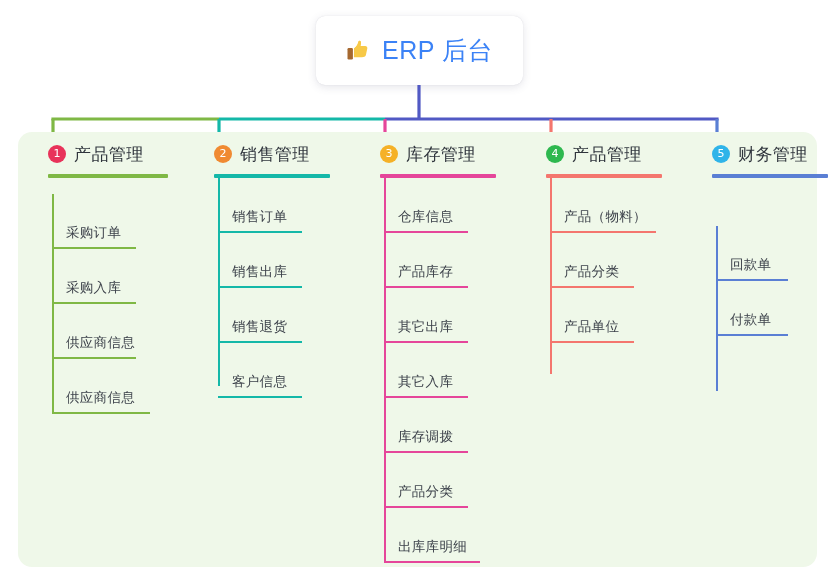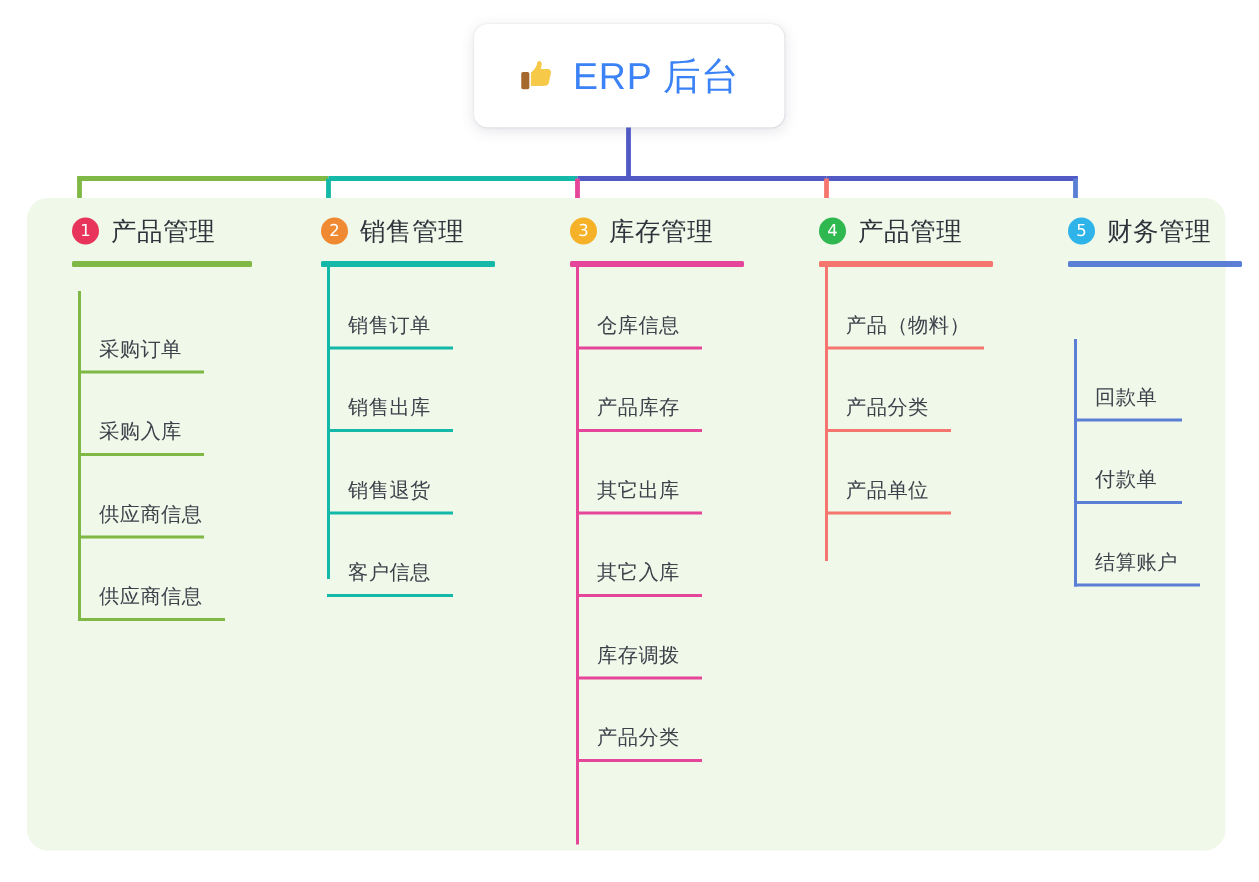--- a/index.html
+++ b/index.html
@@ -180,20 +180,24 @@
             <div class="item-rule" style="width: 84px; background: rgb(229, 70, 154);"></div>
           </div>
           <div class="item">
             <span class="item-text">库存调拨</span>
             <div class="item-rule" style="width: 84px; background: rgb(229, 70, 154);"></div>
           </div>
           <div class="item">
             <span class="item-text">产品分类</span>
             <div class="item-rule" style="width: 84px; background: rgb(229, 70, 154);"></div>
           </div>
+          <div class="item">
+            <span class="item-text">出库库明细</span>
+            <div class="item-rule" style="width: 96px; background: rgb(229, 70, 154);"></div>
+          </div>
         </div>
       </div>
       <div class="col" style="left: 528px;">
         <div class="col-head">
           <div class="head-row">
             <span class="badge" style="background: rgb(46, 184, 79);">4</span>
             <span class="head-label">产品管理</span>
           </div>
           <div class="head-rule" style="width: 116px; background: rgb(244, 118, 110);"></div>
         </div>
@@ -224,21 +228,17 @@
         <div class="items" style="height: 165px; margin-top: 48px;">
           <div class="spine" style="background: rgb(90, 127, 212);"></div>
           <div class="item">
             <span class="item-text">回款单</span>
             <div class="item-rule" style="width: 72px; background: rgb(90, 127, 212);"></div>
           </div>
           <div class="item">
             <span class="item-text">付款单</span>
             <div class="item-rule" style="width: 72px; background: rgb(90, 127, 212);"></div>
           </div>
-          <div class="item">
-            <span class="item-text">结算账户</span>
-            <div class="item-rule" style="width: 84px; background: rgb(90, 127, 212);"></div>
-          </div>
         </div>
       </div>
     </div>
 
 </div>
 
 </body></html>

